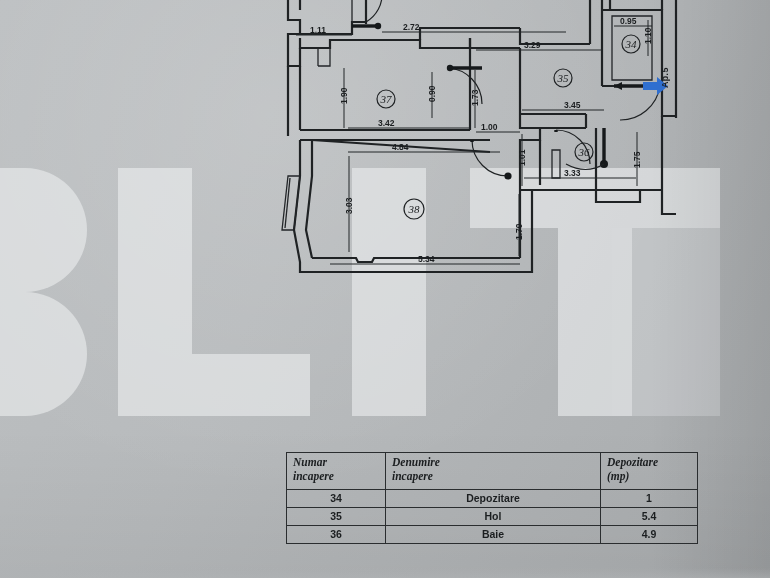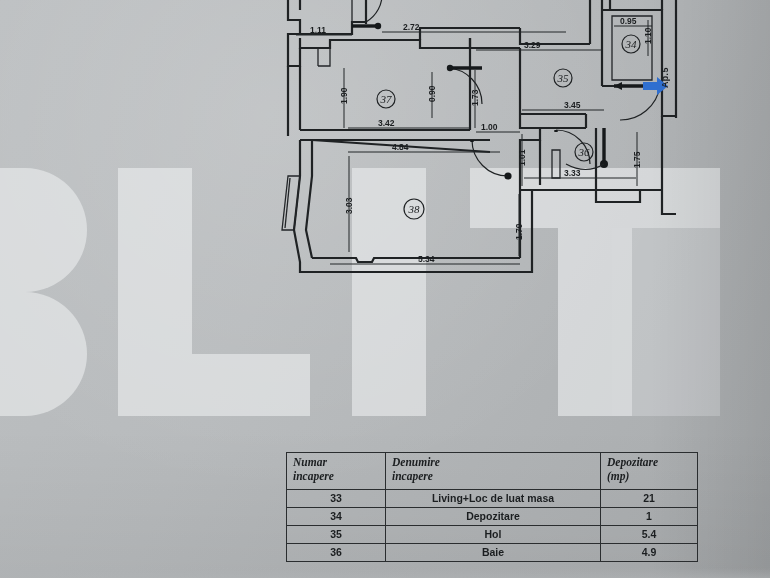--- a/index.html
+++ b/index.html
@@ -319,25 +319,20 @@
             <span class="hdr-l2">incapere</span>
           </th>
           <th class="col-area">
             <span class="hdr-l1">Depozitare</span>
             <span class="hdr-l2">(mp)</span>
           </th>
         </tr>
       </thead>
       <tbody>
         <tr>
-          <td>33</td>
-          <td>Living+Loc de luat masa</td>
-          <td>21</td>
-        </tr>
-        <tr>
           <td>34</td>
           <td>Depozitare</td>
           <td>1</td>
         </tr>
         <tr>
           <td>35</td>
           <td>Hol</td>
           <td>5.4</td>
         </tr>
         <tr>

